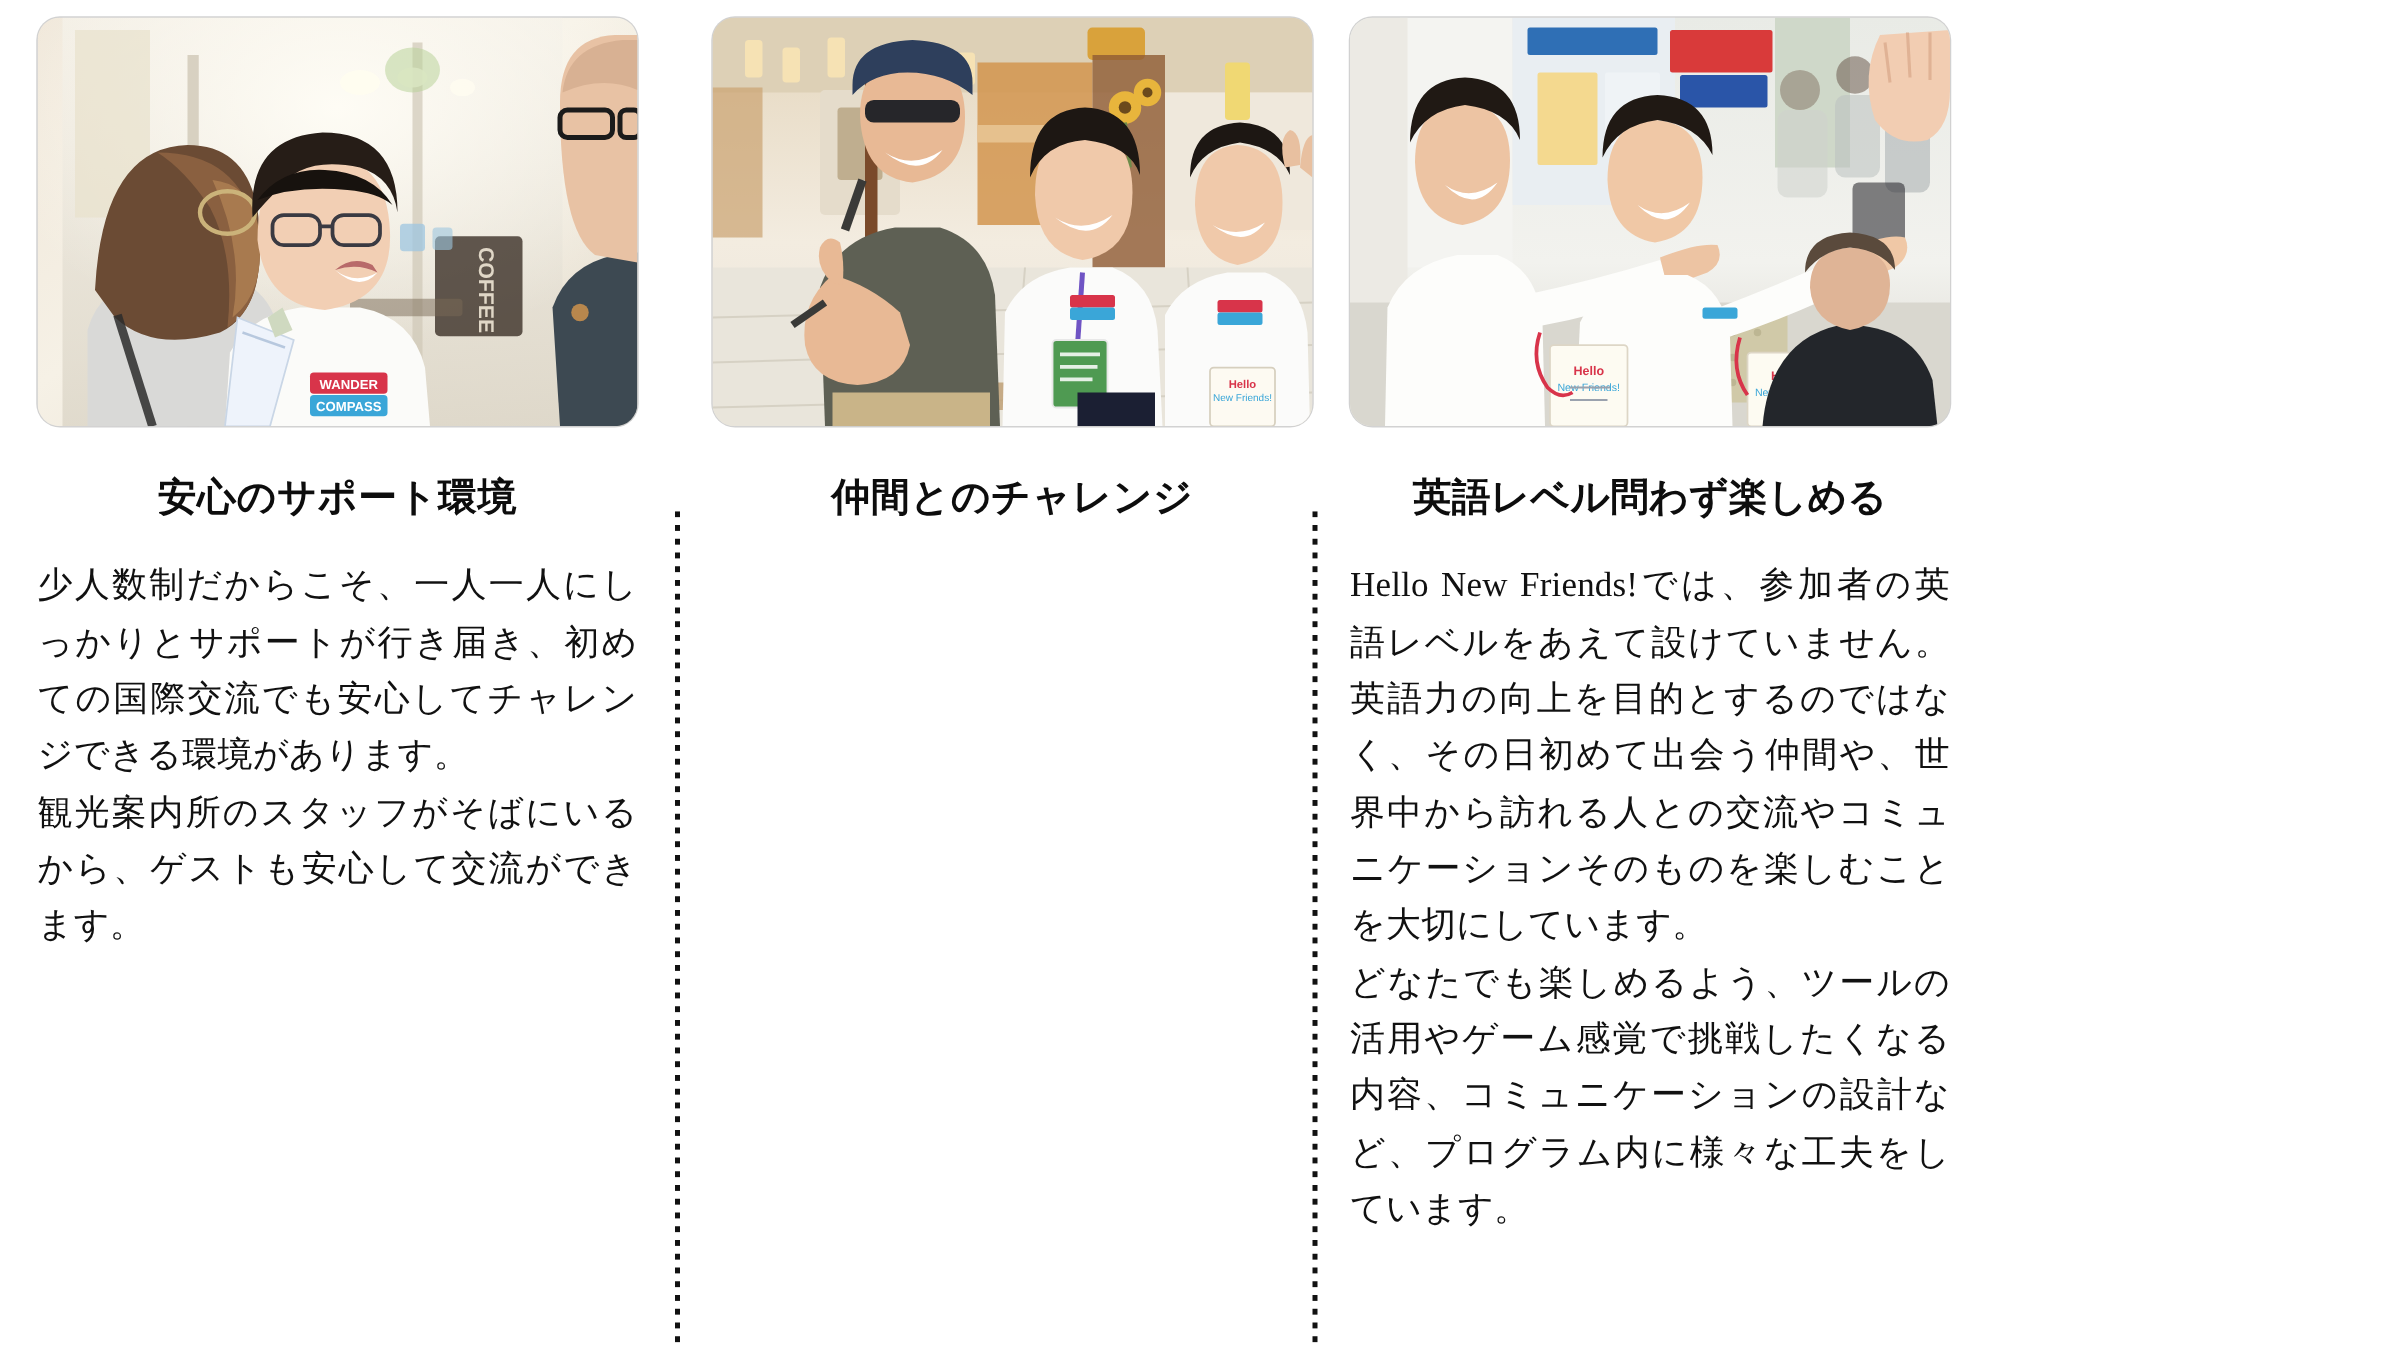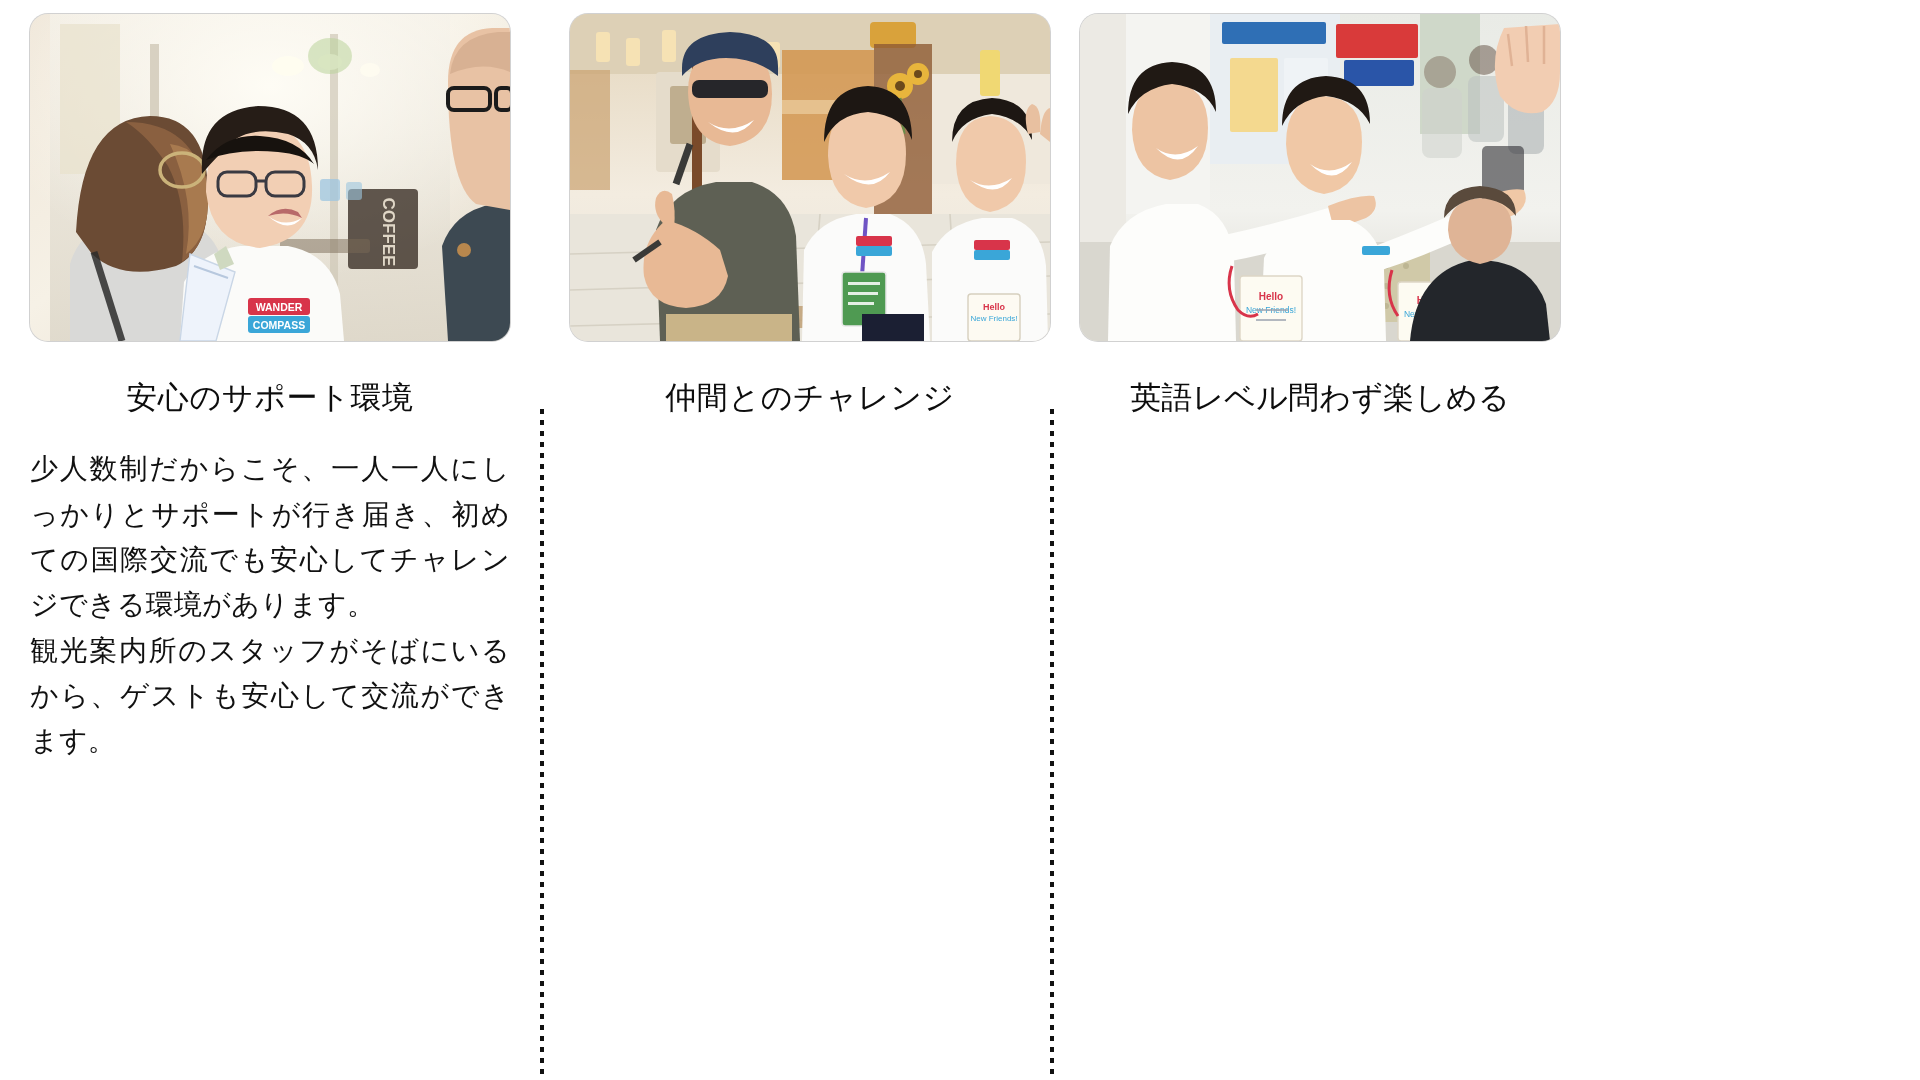--- a/index.html
+++ b/index.html
@@ -67,21 +67,21 @@
   }
   .photo svg { display: block; width: 100%; height: 100%; }
 
   
   .col-heading {
     margin: 0;
     padding-top: 38px;
     width: 480px;
     text-align: center;
     font-size: 31px;
-    font-weight: normal;
+    font-weight: bold;
     letter-spacing: 0.02em;
     color: #0d0d0d;
     line-height: 1.2;
   }
   .col-3 .col-heading { letter-spacing: 0.005em; }
 
   
   .col-body {
     width: 480px;
     margin: 0;
@@ -367,17 +367,19 @@
 
           <path d="M330 327 Q336 258 392 246 Q450 244 466 290 L470 327 Z" fill="#23262b"></path>
           <path d="M368 216 Q368 186 400 184 Q432 186 432 214 Q432 244 400 250 Q370 244 368 216 Z" fill="#dfb496"></path>
           <path d="M364 204 Q364 174 400 172 Q436 174 436 202 Q424 186 400 184 Q378 186 364 204 Z" fill="#5a4a3c"></path>
         </svg>
       </div>
 
       <h3 class="col-heading">英語レベル問わず楽しめる</h3>
 
       <div class="col-body">
+        <p>Hello New Friends!では、参加者の英語レベルをあえて設けていません。英語力の向上を目的とするのではなく、その日初めて出会う仲間や、世界中から訪れる人との交流やコミュニケーションそのものを楽しむことを大切にしています。</p>
+        <p>どなたでも楽しめるよう、ツールの活用やゲーム感覚で挑戦したくなる内容、コミュニケーションの設計など、プログラム内に様々な工夫をしています。</p>
       </div>
     </div>
 
   </div>
 </div>
 
 </body></html>

